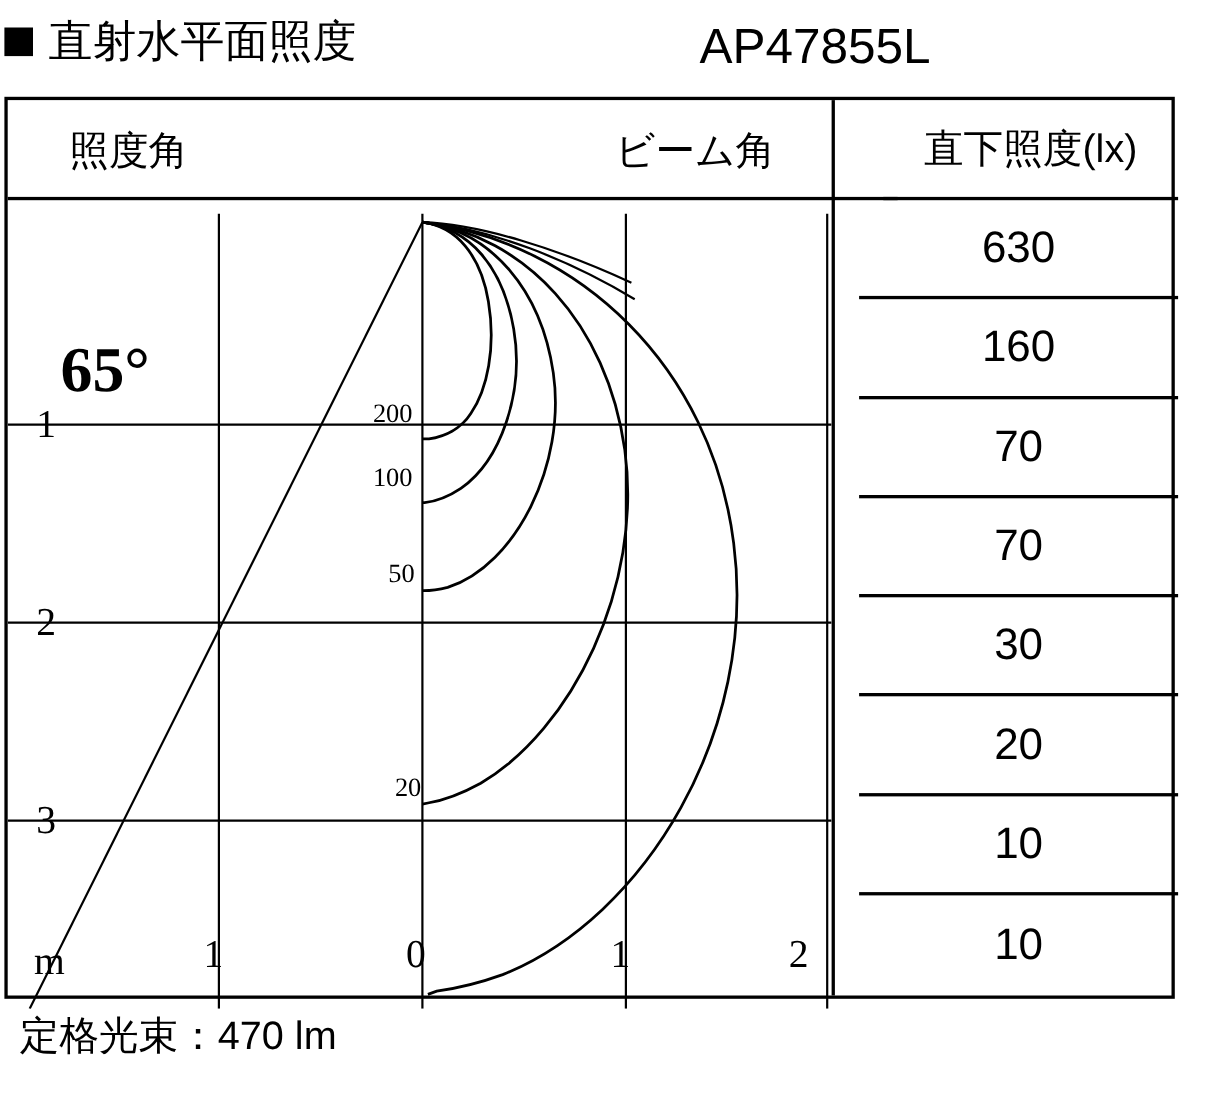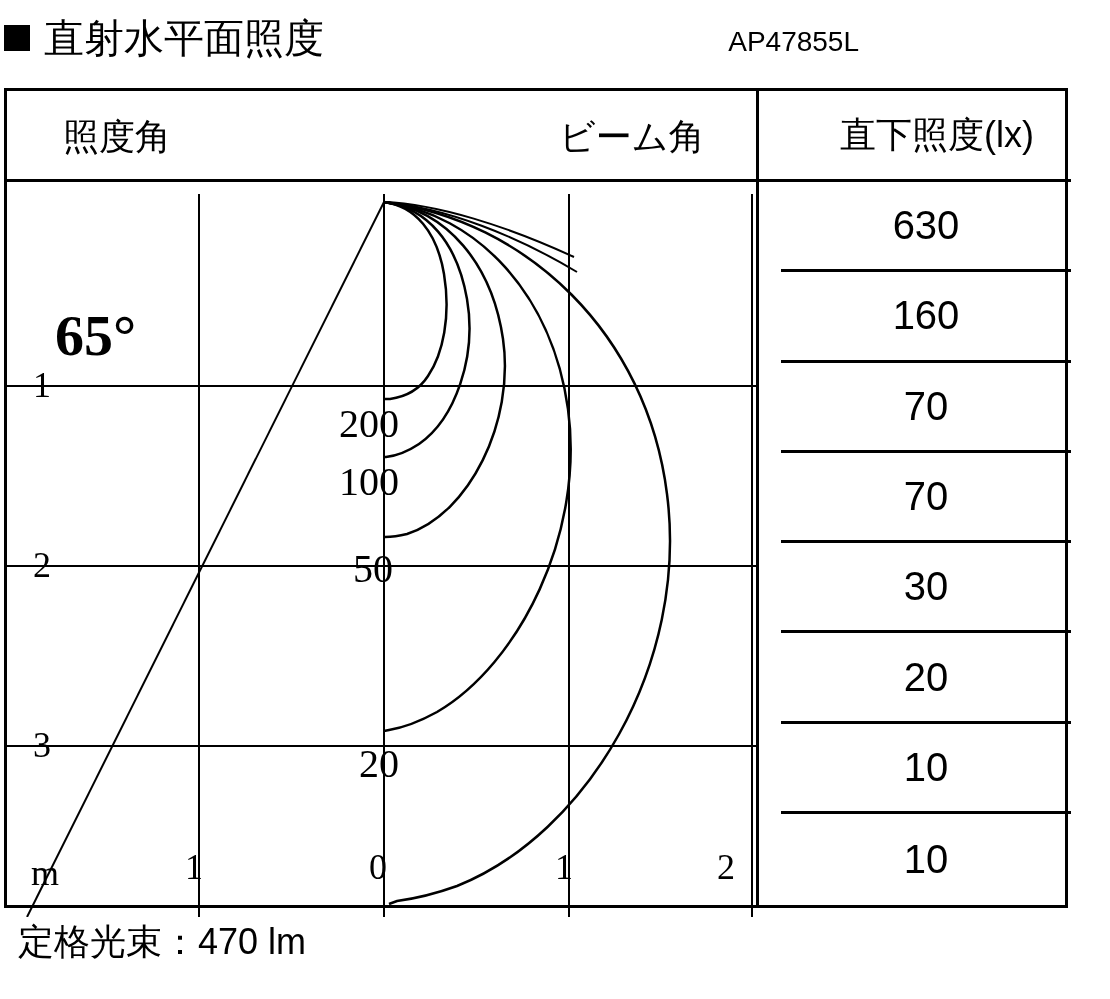--- a/index.html
+++ b/index.html
@@ -44,23 +44,23 @@
     background: #000000;
     display: inline-block;
   }
   .header-title {
     font-size: 40px;
     line-height: 44px;
     white-space: nowrap;
   }
   .header-code {
     position: absolute;
-    right: 41px;
+    right: 54px;
     top: 8px;
-    font-size: 28px;
+    font-size: 45px;
     line-height: 36px;
     white-space: nowrap;
   }
 
   
   .chart-frame {
     position: absolute;
     left: 4px;
     top: 88px;
     width: 1064px;
@@ -125,23 +125,22 @@
   .angle-left { left: 48px; top: 108px; }
   .angle-right { left: 555px; top: 108px; }
 
   .axis-num {
     position: absolute;
     font-size: 36px;
     white-space: nowrap;
   }
   .contour-num {
     position: absolute;
-    font-size: 40px;
-    white-space: nowrap;
-    margin-top: 36px;
+    font-size: 24px;
+    white-space: nowrap;
   }
 
   
   .table-col {
     position: absolute;
     left: 752px;
     top: 0;
     width: 312px;
     height: 814px;
   }

